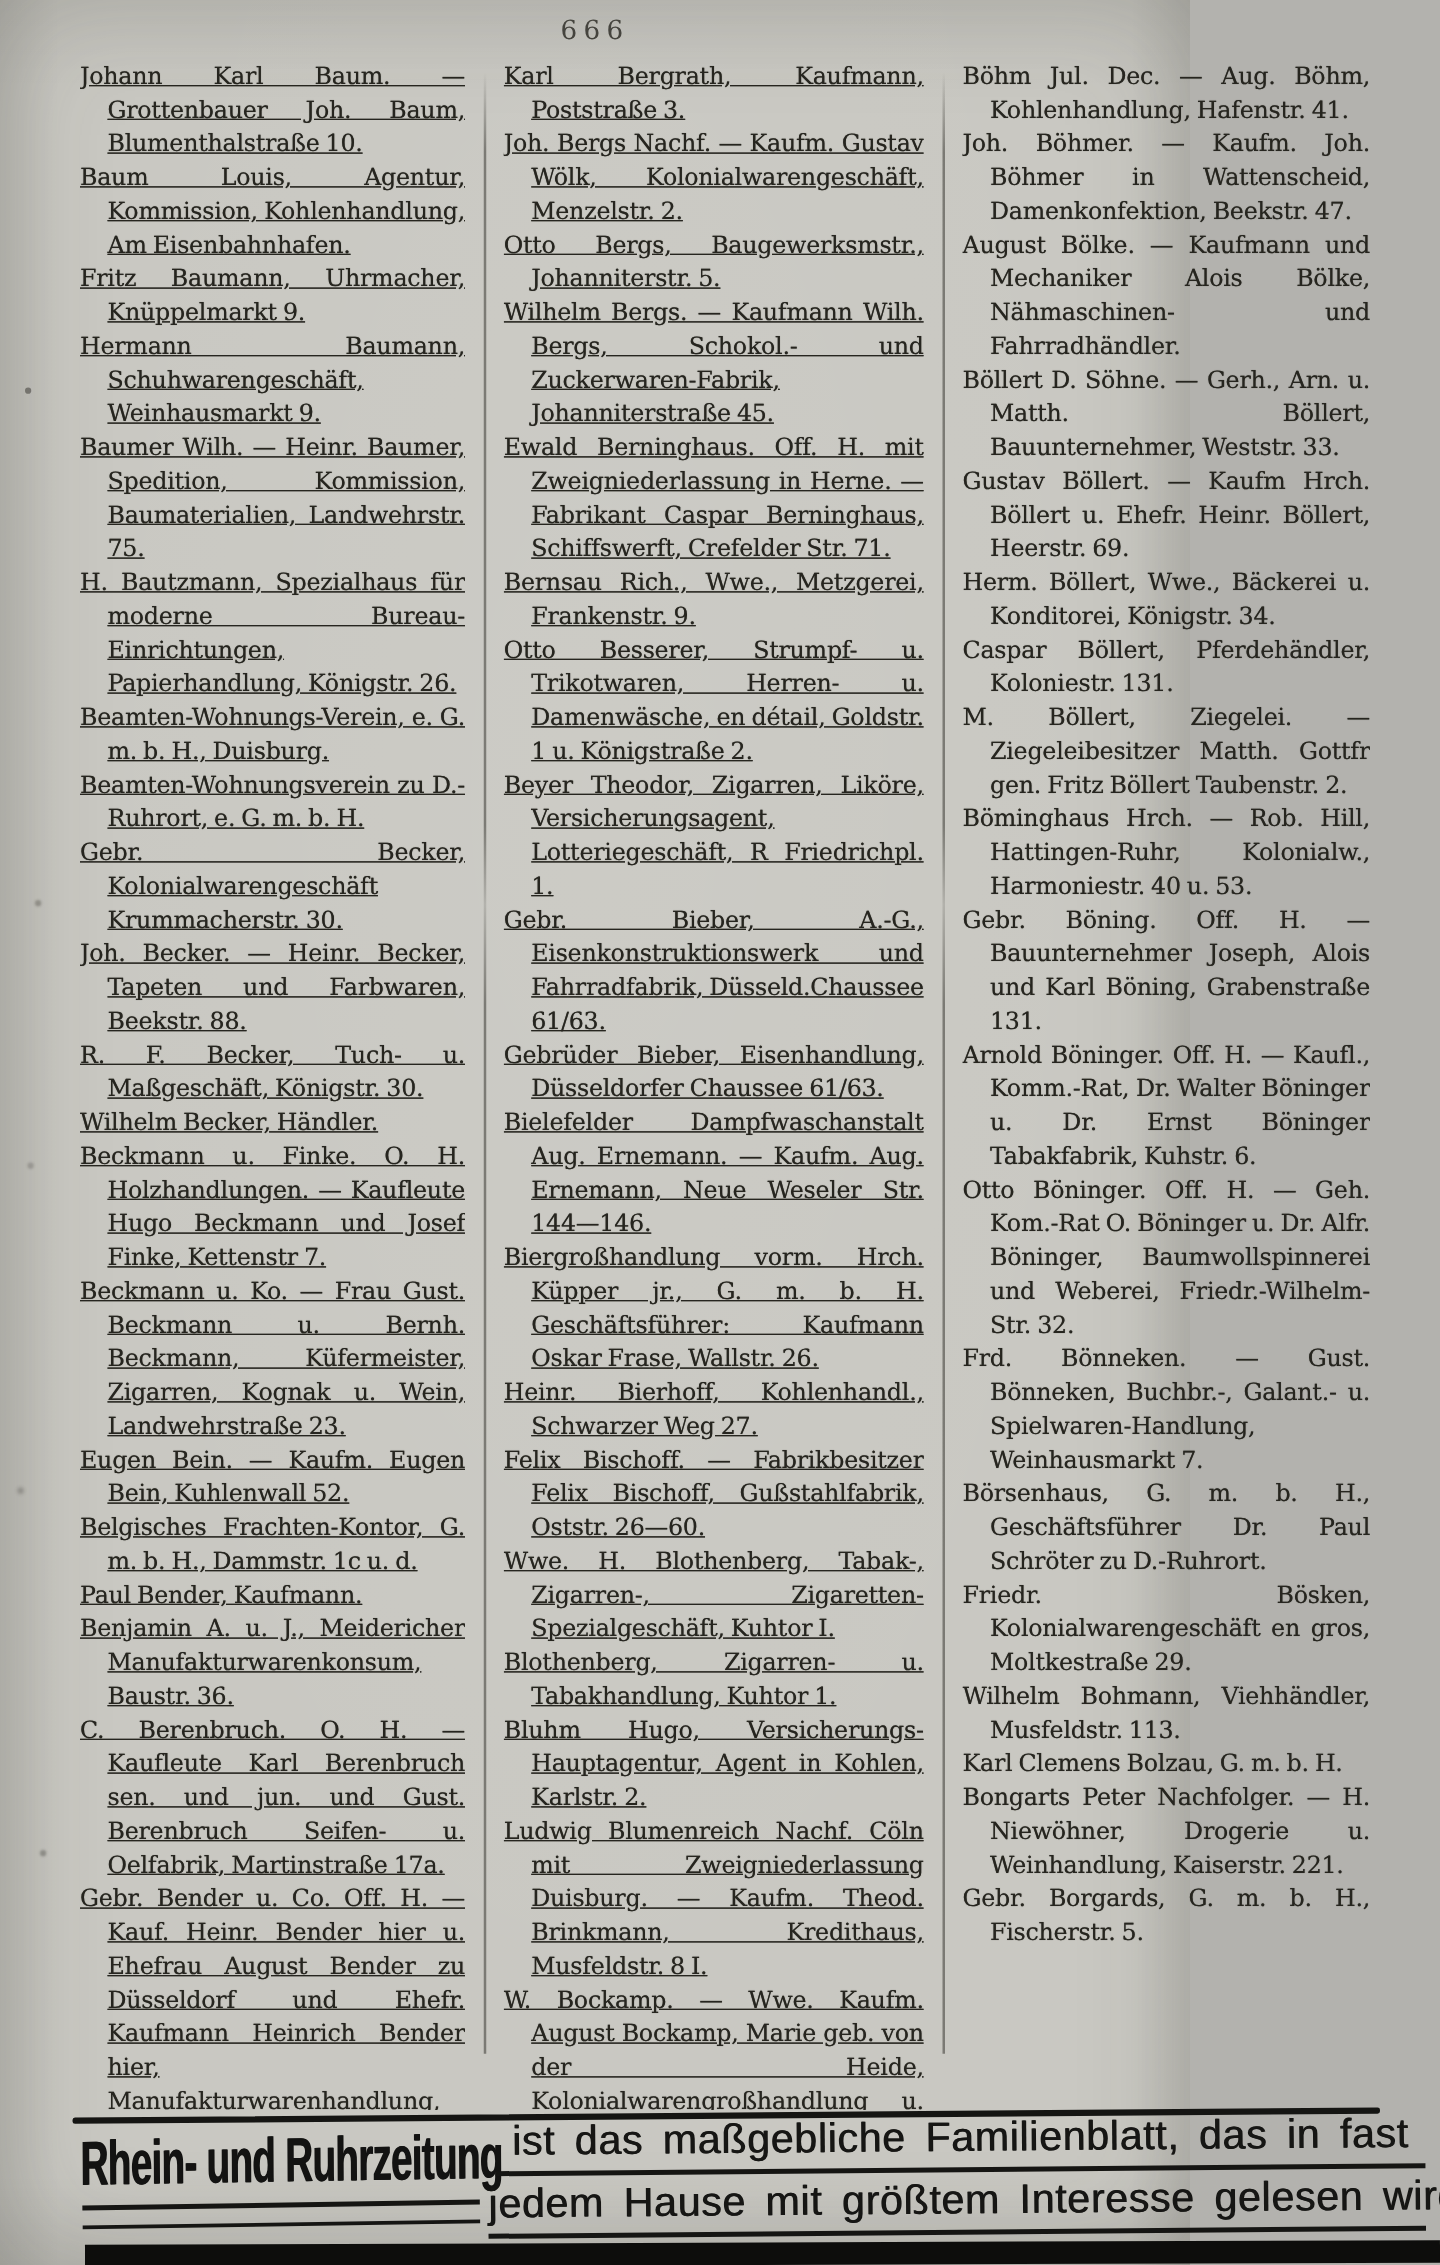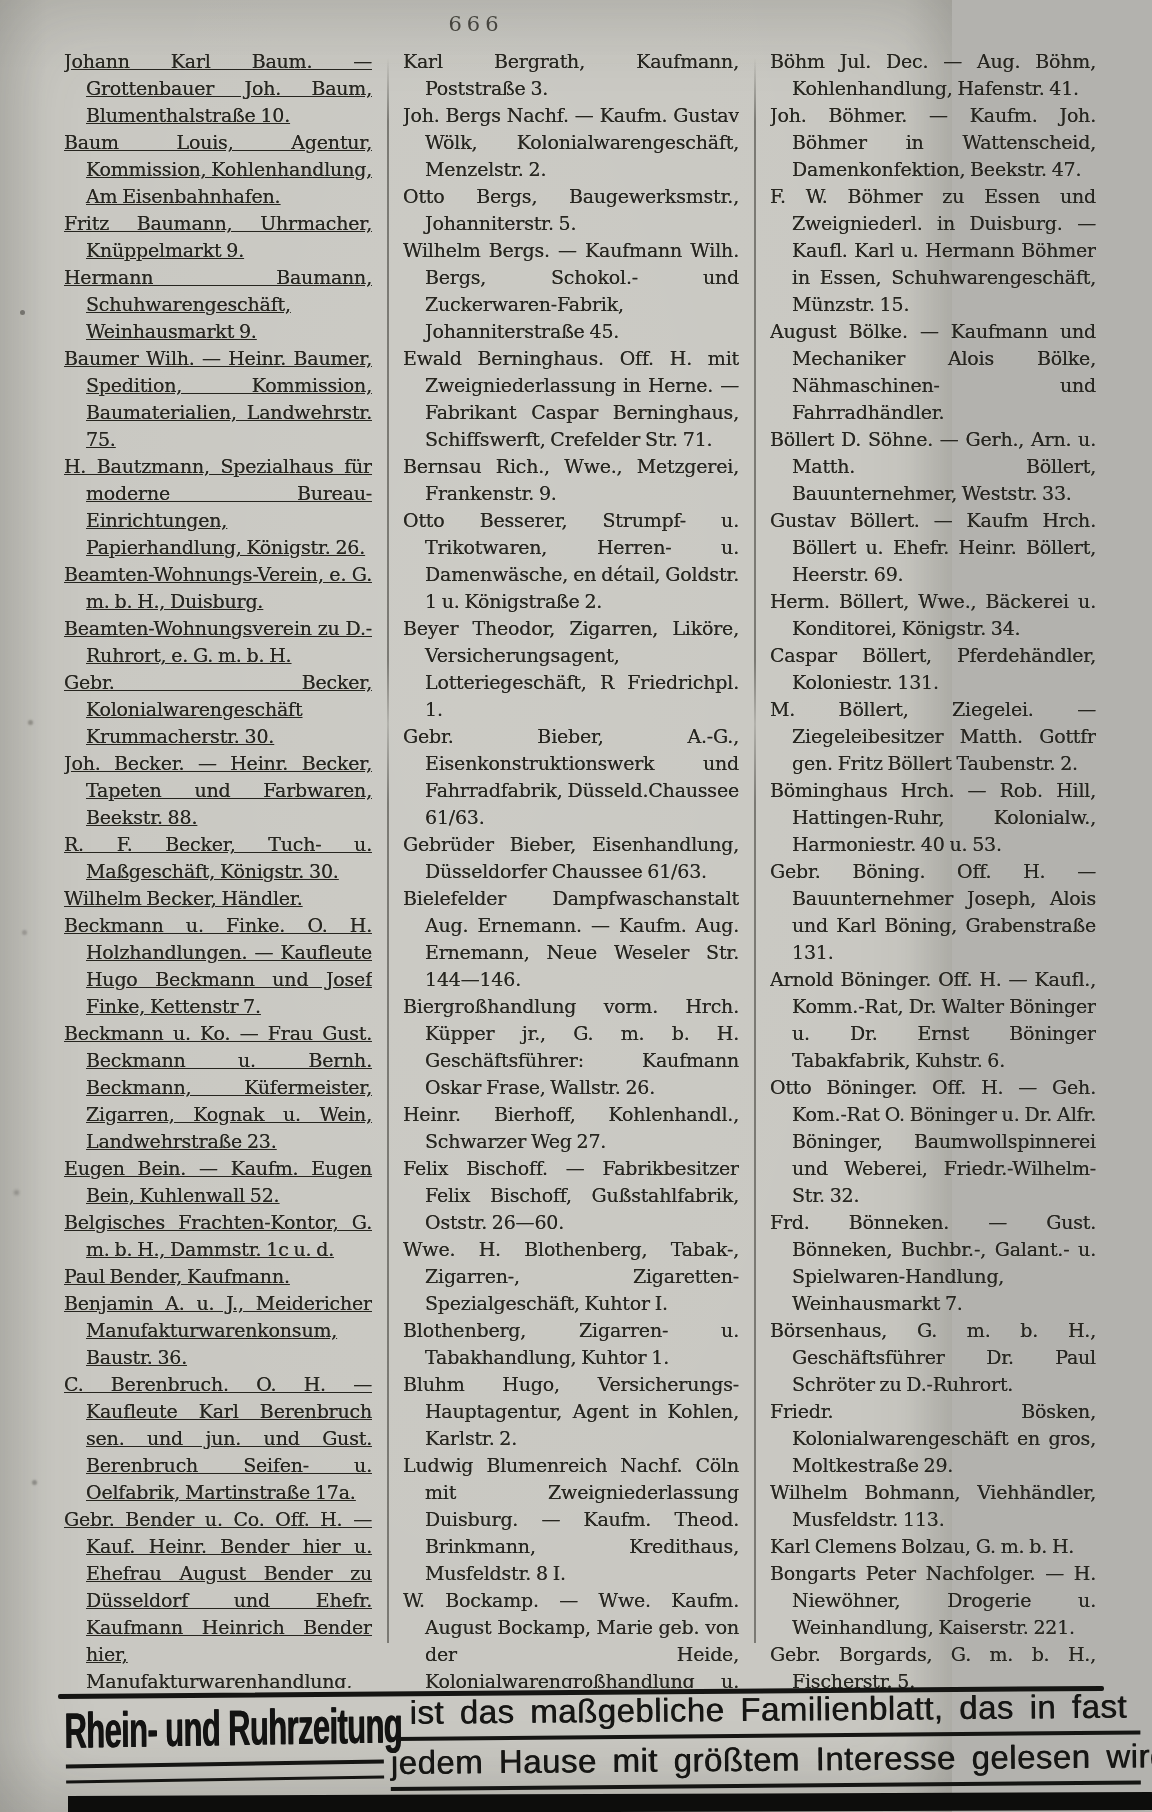--- a/index.html
+++ b/index.html
@@ -38,21 +38,21 @@
     left: 64px;
     top: 48px;
     width: 1032px;
     height: 1640px;
     display: flex;
     gap: 31px;
     overflow: hidden;
   }
   .col { overflow: hidden; }
   .col1 { width: 308px; text-decoration: underline; }
-  .col2 { width: 336px; }
+  .col2 { width: 336px; text-decoration: underline; }
   .col3 { width: 326px; }
   .entry {
     font-size: 19px;
     line-height: 27px;
     text-align: justify;
     padding-left: 22px;
     text-indent: -22px;
     letter-spacing: -0.2px;
     word-spacing: -1px;
     text-shadow: 0 0 0.6px rgba(38,37,31,0.75);
@@ -212,21 +212,20 @@
         <div class="entry">Felix Bischoff. — Fabrikbesitzer Felix Bischoff, Gußstahlfabrik, Oststr. 26—60.</div>
         <div class="entry">Wwe. H. Blothenberg, Tabak-, Zigarren-, Zigaretten-Spezialgeschäft, Kuhtor I.</div>
         <div class="entry">Blothenberg, Zigarren- u. Tabakhandlung, Kuhtor 1.</div>
         <div class="entry">Bluhm Hugo, Versicherungs-Hauptagentur, Agent in Kohlen, Karlstr. 2.</div>
         <div class="entry">Ludwig Blumenreich Nachf. Cöln mit Zweigniederlassung Duisburg. — Kaufm. Theod. Brinkmann, Kredithaus, Musfeldstr. 8 I.</div>
         <div class="entry">W. Bockamp. — Wwe. Kaufm. August Bockamp, Marie geb. von der Heide, Kolonialwarengroßhandlung u. Essigfabrik, Mercatorstr. 80.</div>
       </div>
     <div class="col col3">
         <div class="entry">Böhm Jul. Dec. — Aug. Böhm, Kohlenhandlung, Hafenstr. 41.</div>
         <div class="entry">Joh. Böhmer. — Kaufm. Joh. Böhmer in Wattenscheid, Damenkonfektion, Beekstr. 47.</div>
-        <div class="entry">F. W. Böhmer zu Essen und Zweigniederl. in Duisburg. — Kaufl. Karl u. Hermann Böhmer in Essen, Schuhwarengeschäft, Münzstr. 15.</div>
         <div class="entry">August Bölke. — Kaufmann und Mechaniker Alois Bölke, Nähmaschinen- und Fahrradhändler.</div>
         <div class="entry">Böllert D. Söhne. — Gerh., Arn. u. Matth. Böllert, Bauunternehmer, Weststr. 33.</div>
         <div class="entry">Gustav Böllert. — Kaufm Hrch. Böllert u. Ehefr. Heinr. Böllert, Heerstr. 69.</div>
         <div class="entry">Herm. Böllert, Wwe., Bäckerei u. Konditorei, Königstr. 34.</div>
         <div class="entry">Caspar Böllert, Pferdehändler, Koloniestr. 131.</div>
         <div class="entry">M. Böllert, Ziegelei. — Ziegeleibesitzer Matth. Gottfr gen. Fritz Böllert Taubenstr. 2.</div>
         <div class="entry">Böminghaus Hrch. — Rob. Hill, Hattingen-Ruhr, Kolonialw., Harmoniestr. 40 u. 53.</div>
         <div class="entry">Gebr. Böning. Off. H. — Bauunternehmer Joseph, Alois und Karl Böning, Grabenstraße 131.</div>
         <div class="entry">Arnold Böninger. Off. H. — Kaufl., Komm.-Rat, Dr. Walter Böninger u. Dr. Ernst Böninger Tabakfabrik, Kuhstr. 6.</div>
         <div class="entry">Otto Böninger. Off. H. — Geh. Kom.-Rat O. Böninger u. Dr. Alfr. Böninger, Baumwollspinnerei und Weberei, Friedr.-Wilhelm-Str. 32.</div>

